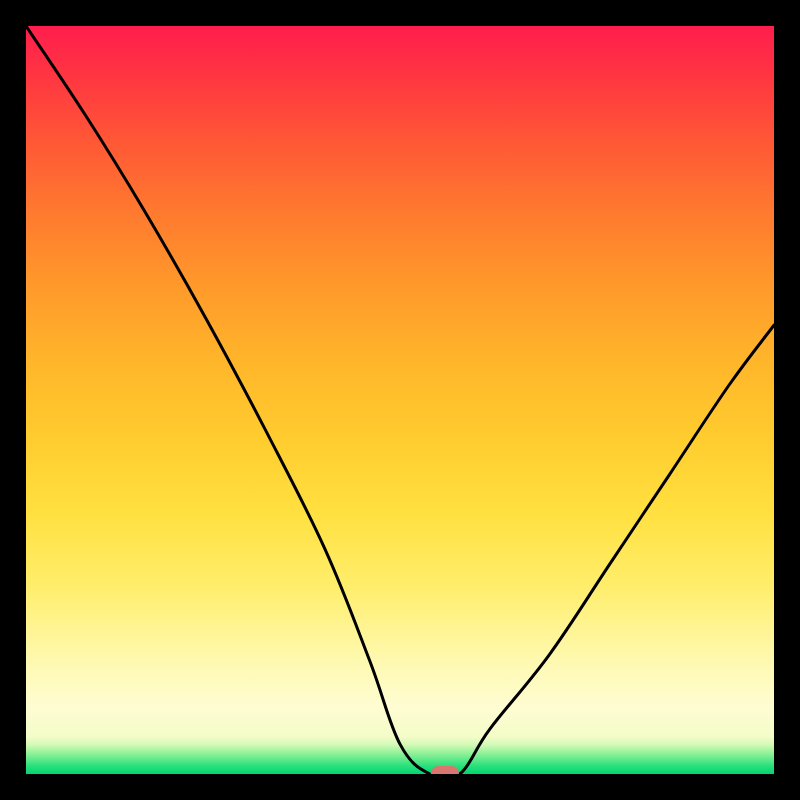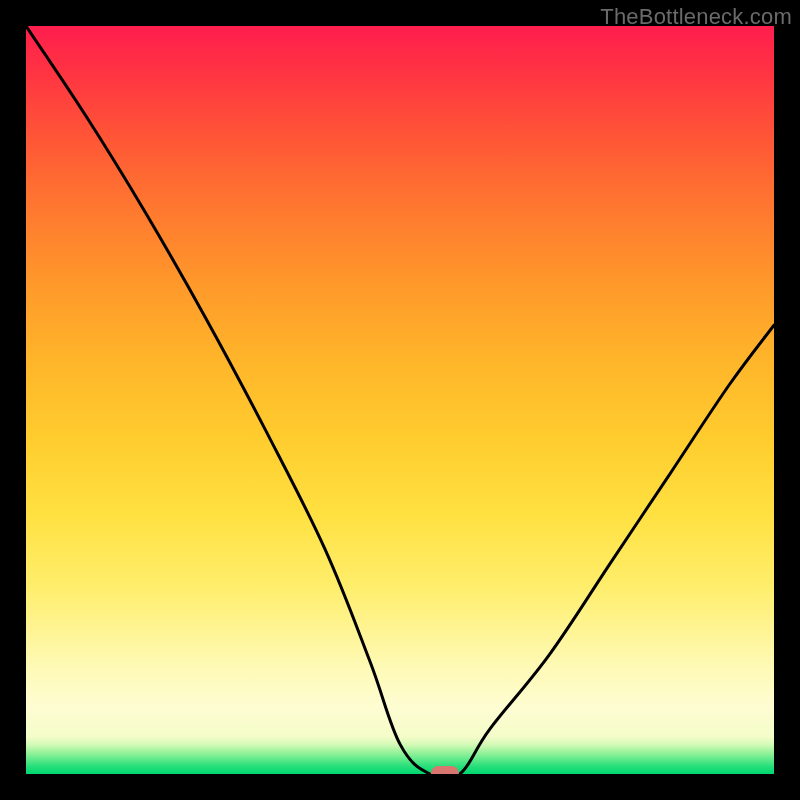--- a/index.html
+++ b/index.html
@@ -34,21 +34,20 @@
     color: #6a6a6a;
     letter-spacing: 0.2px;
     z-index: 10;
   }
   svg { display: block; }
 </style>
 </head>
 <body>
 
 <div class="chart-wrap">
-  <div class="watermark">TheBottleneck.com</div>
   <div class="plot-area">
     <svg id="chart-svg" width="748" height="748" viewBox="0 0 748 748" preserveAspectRatio="none">
         <defs>
           <linearGradient id="bg-grad" x1="0" y1="1" x2="0" y2="0">
             <stop offset="0.00%" stop-color="#00d66f"></stop>
             <stop offset="1.00%" stop-color="#25df7a"></stop>
             <stop offset="2.00%" stop-color="#62ea8b"></stop>
             <stop offset="3.00%" stop-color="#9ff39e"></stop>
             <stop offset="4.00%" stop-color="#d6fab8"></stop>
             <stop offset="5.00%" stop-color="#f4fcc8"></stop>

